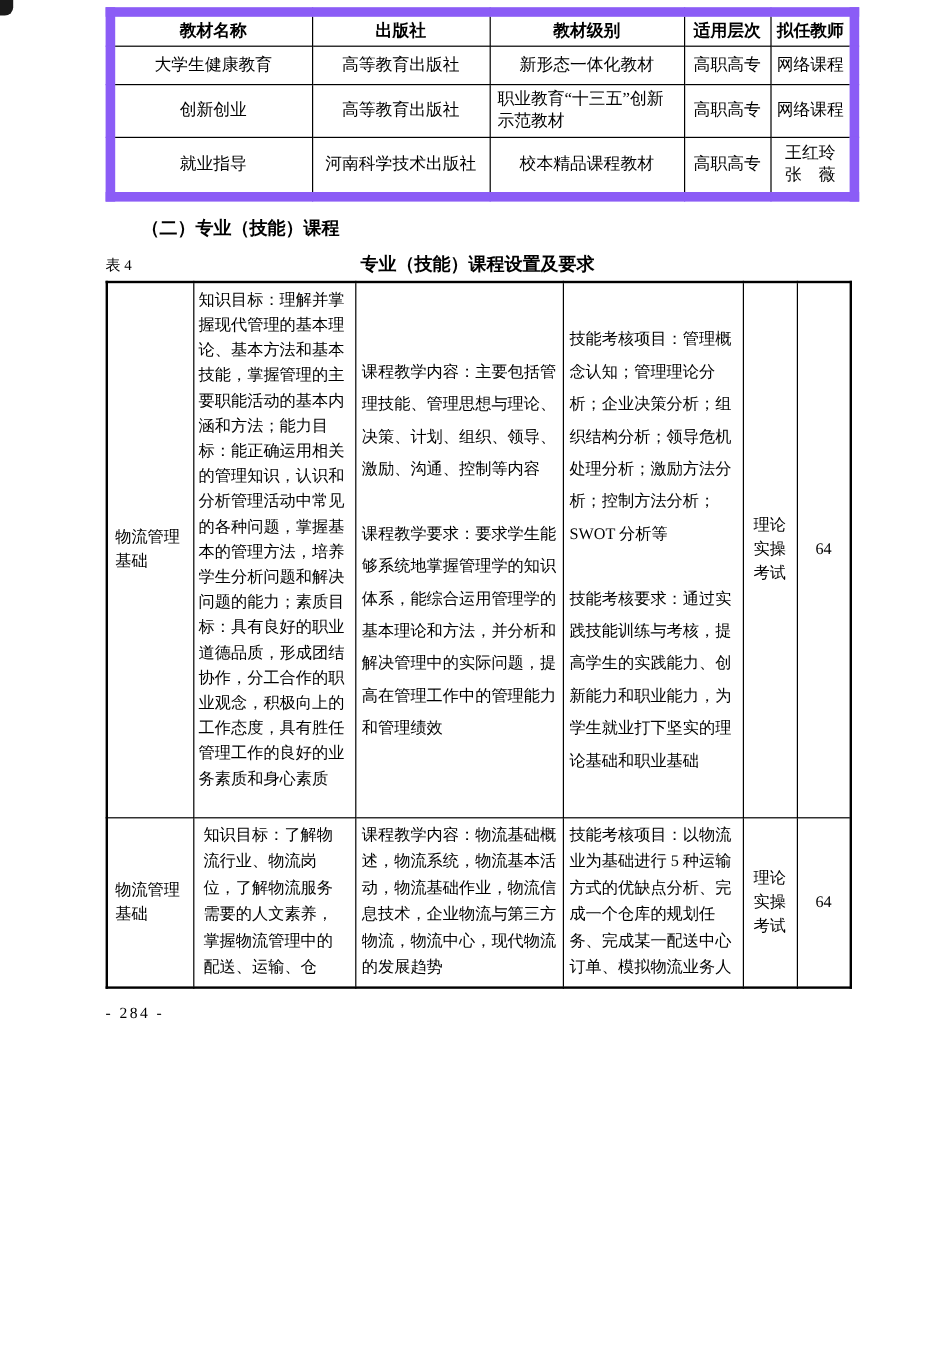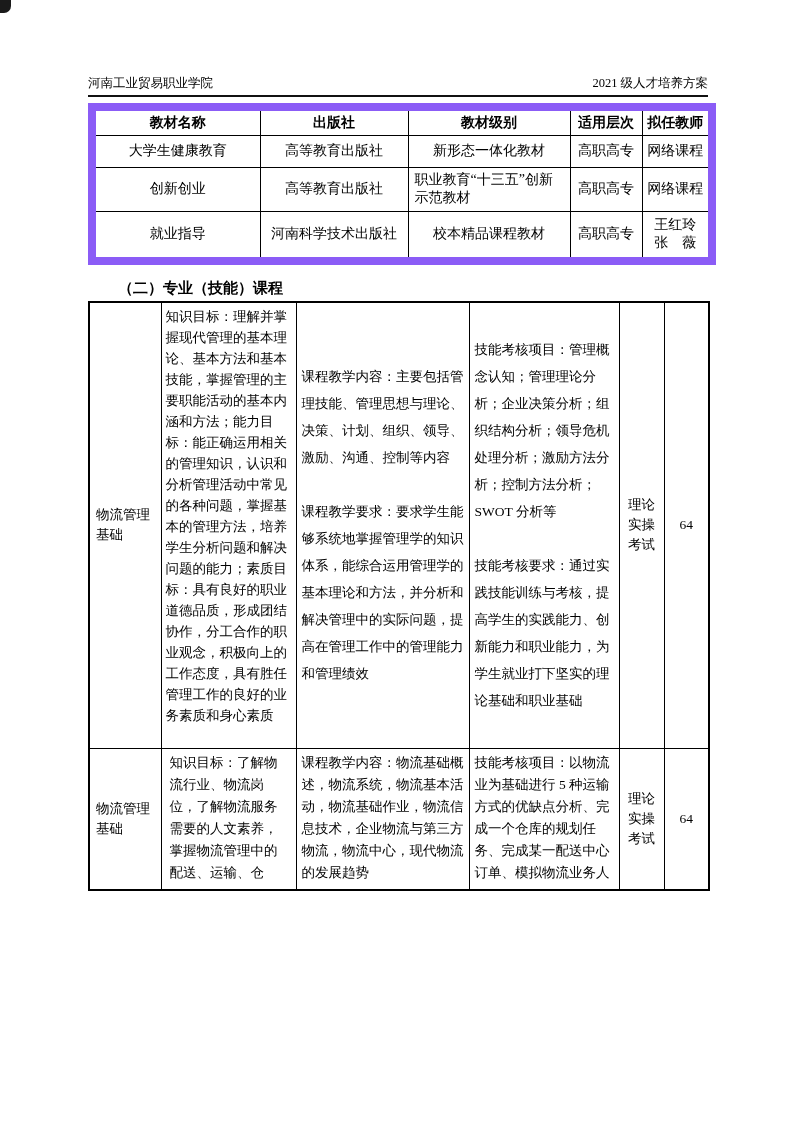--- a/index.html
+++ b/index.html
@@ -44,24 +44,20 @@
   .row-cut td{padding-top:3px;}
   .footer{margin-top:12px;font-size:13px;letter-spacing:2px;}
 </style>
 </head>
 <body>
 
 <div class="page">
   <div class="scan-artifact"></div>
 
   <div class="content">
-    <div class="doc-header">
-      <span>河南工业贸易职业学院</span>
-      <span>2021 级人才培养方案</span>
-    </div>
 
     <table class="t1">
       <colgroup>
         <col style="width:168px">
           <col style="width:148px">
           <col style="width:162px">
         <col style="width:72px">
           <col style="width:70px">
       </colgroup>
       <tbody>
@@ -92,20 +88,24 @@
         <td>校本精品课程教材</td>
         <td>高职高专</td>
         <td class="prewrap">王红玲
 张　薇</td>
       </tr>
     </tbody>
       </table>
 
     <div class="section-heading">（二）专业（技能）课程</div>
 
+    <div class="caption-row">
+      <span class="caption-label">表 4</span>
+      <span class="caption-title">专业（技能）课程设置及要求</span>
+    </div>
 
     <table class="t2">
       <colgroup>
         <col style="width:72px">
           <col style="width:135px">
           <col style="width:173px">
         <col style="width:150px">
           <col style="width:45px">
           <col style="width:45px">
       </colgroup>
@@ -136,14 +136,15 @@
         </td>
         <td class="va-top">
           <div class="clip cell-p">技能考核项目：以物流业为基础进行 5 种运输方式的优缺点分析、完成一个仓库的规划任务、完成某一配送中心订单、模拟物流业务人</div>
         </td>
         <td class="cell-exam">理论实操考试</td>
         <td>64</td>
       </tr>
     </tbody>
       </table>
 
+    <div class="footer">- 284 -</div>
   </div>
 </div>
 
 </body></html>

